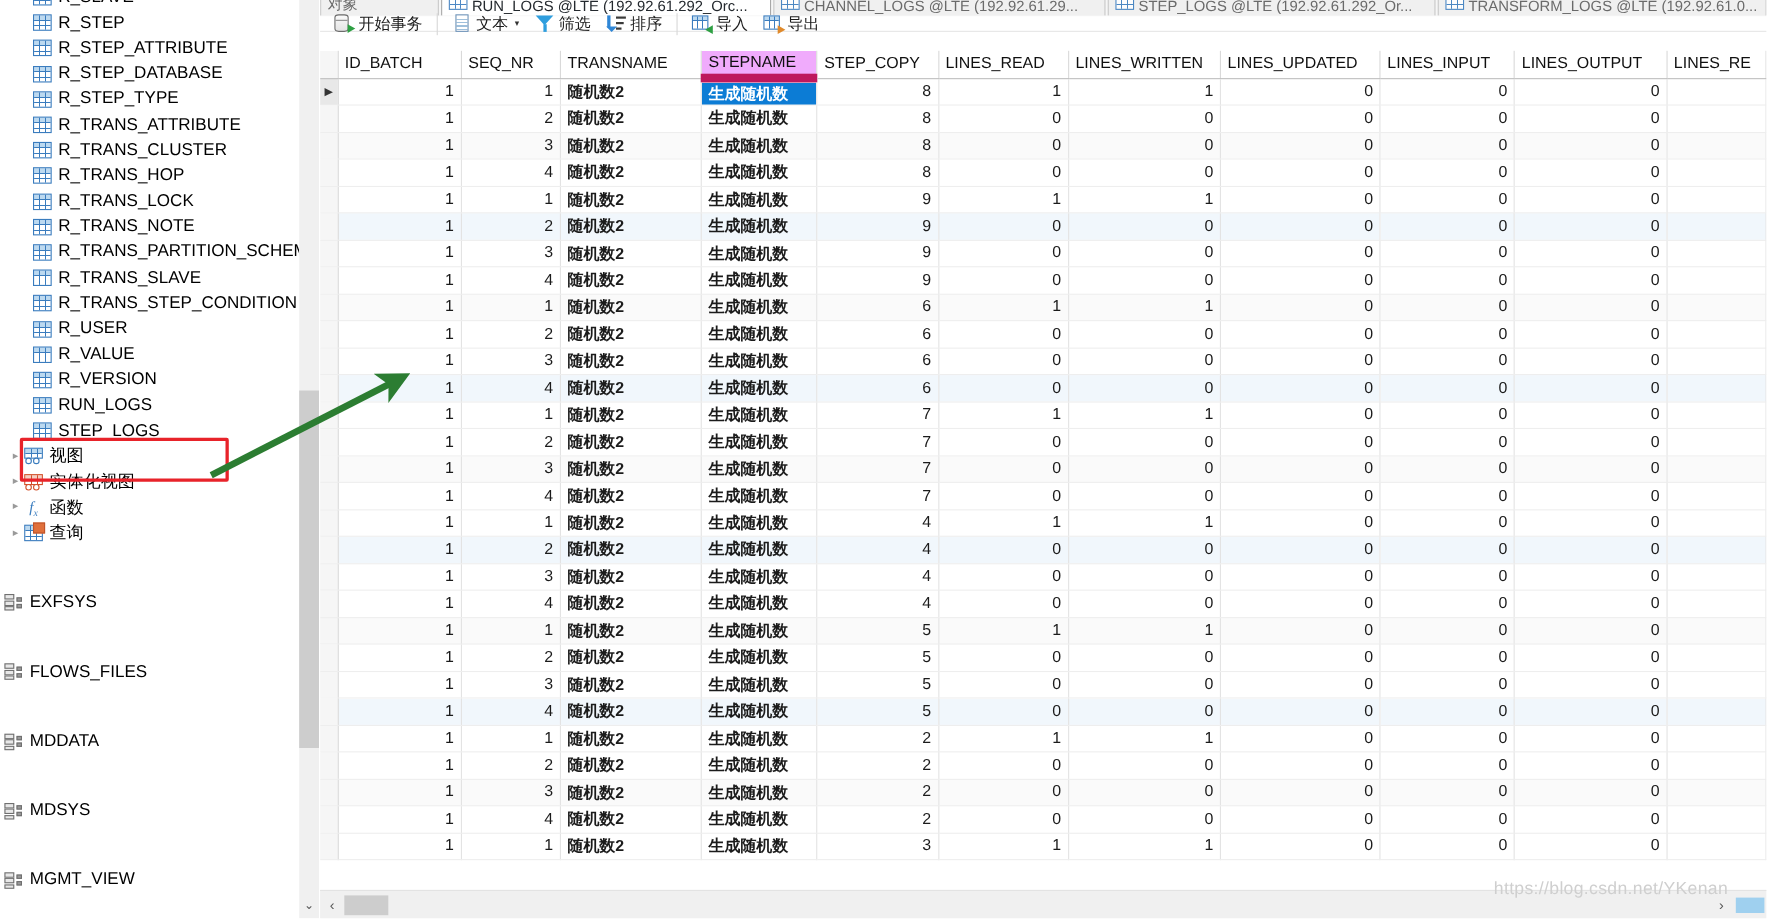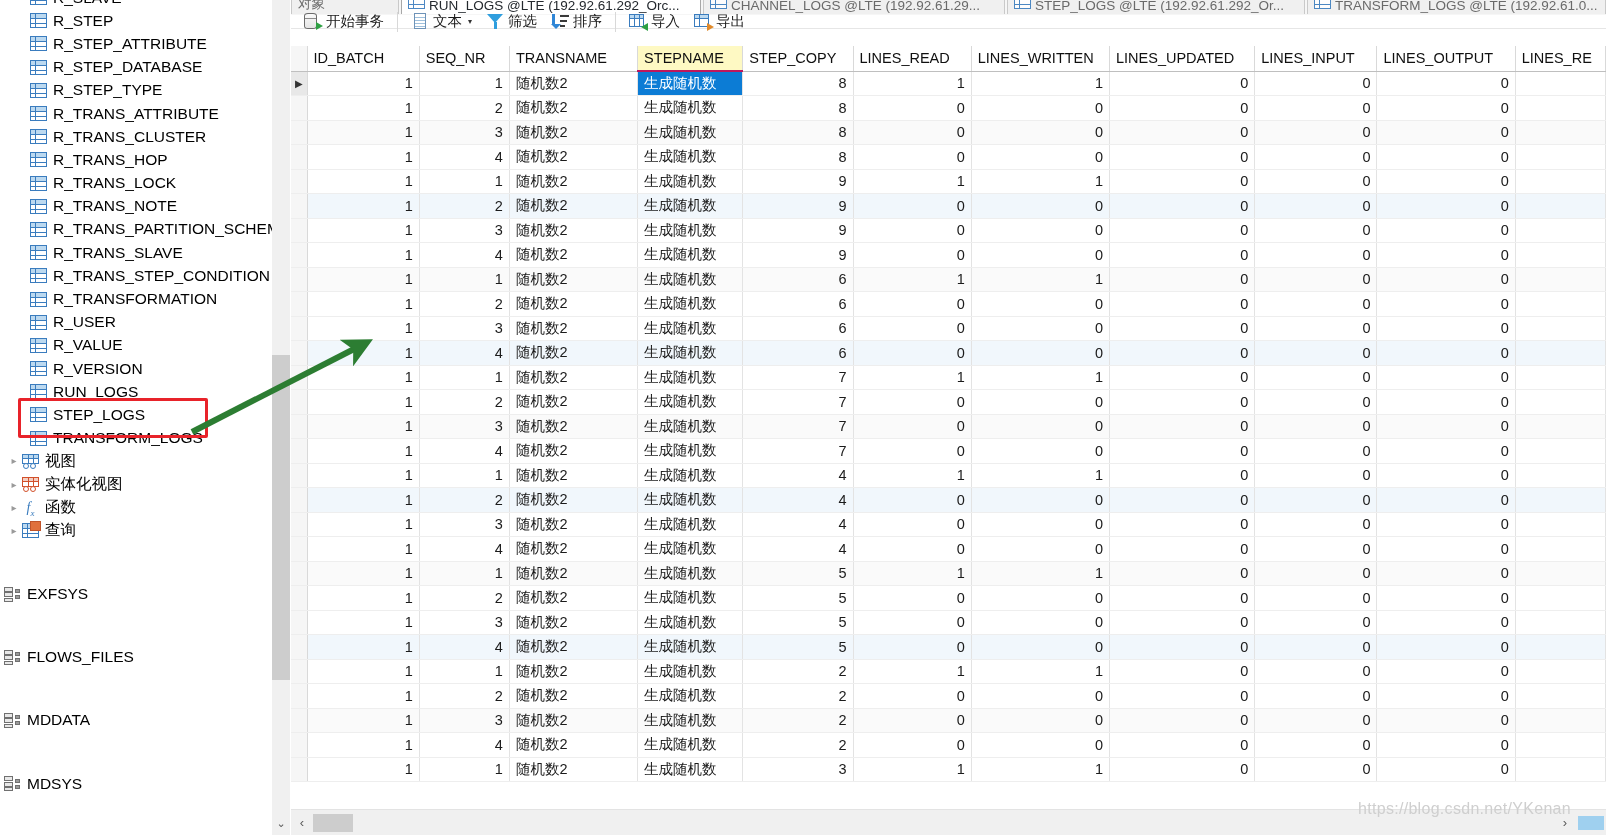--- a/index.html
+++ b/index.html
@@ -362,38 +362,38 @@
     padding: 0 6px;
     background: #ffffff;
     border-right: 1px solid #d9d9d9;
     border-bottom: 1px solid #bfbfbf;
     white-space: nowrap;
     overflow: hidden;
     font-size: 14.5px;
     color: #101010;
   }
   table.grid th.sel {
-    background: #fef9c3;
-    border-bottom: 2px solid #be185d;
+    background: #f0abfc;
+    border-bottom: 8px solid #be185d;
   }
   table.grid th.rh {
     width: 16px; padding: 0;
     background: #f6f6f6;
     border-right: 1px solid #d9d9d9;
   }
   table.grid td {
     height: 24.5px;
     padding: 0 6px;
     border-right: 1px solid #e3e3e3;
     border-bottom: 1px solid #eeeeee;
     white-space: nowrap;
     overflow: hidden;
   }
   table.grid td.num { text-align: right; }
-  table.grid td.txt { text-align: left; }
+  table.grid td.txt { text-align: left; font-weight: bold; }
   table.grid td.rh {
     width: 16px; padding: 0;
     background: #f6f6f6;
     border-right: 1px solid #d9d9d9;
     text-align: center;
     font-size: 10px;
     color: #333;
   }
   tr.alt td { background: #fafafa; }
   tr.alt2 td { background: #f1f7fc; }
@@ -497,45 +497,37 @@
         <div class="tree-node lvl-table">
           <span class="ico ico-table"></span>
           <span class="tnlabel">R_TRANS_SLAVE</span>
         </div>
         <div class="tree-node lvl-table">
           <span class="ico ico-table"></span>
           <span class="tnlabel">R_TRANS_STEP_CONDITION</span>
         </div>
         <div class="tree-node lvl-table">
           <span class="ico ico-table"></span>
-          <span class="tnlabel">R_TRANSFORMATION</span>
-        </div>
-        <div class="tree-node lvl-table">
-          <span class="ico ico-table"></span>
           <span class="tnlabel">R_USER</span>
         </div>
         <div class="tree-node lvl-table">
           <span class="ico ico-table"></span>
           <span class="tnlabel">R_VALUE</span>
         </div>
         <div class="tree-node lvl-table">
           <span class="ico ico-table"></span>
           <span class="tnlabel">R_VERSION</span>
         </div>
         <div class="tree-node lvl-table">
           <span class="ico ico-table"></span>
           <span class="tnlabel">RUN_LOGS</span>
         </div>
         <div class="tree-node lvl-table">
           <span class="ico ico-table"></span>
           <span class="tnlabel">STEP_LOGS</span>
-        </div>
-        <div class="tree-node lvl-table">
-          <span class="ico ico-table"></span>
-          <span class="tnlabel">TRANSFORM_LOGS</span>
         </div>
         <div class="tree-node lvl-folder">
           <span class="expander">▸</span>
           <span class="ico ico-view">
             <span class="grid"></span>
             <span class="o1"></span>
             <span class="o2"></span>
           </span>
           <span class="tnlabel">视图</span>
         </div>

